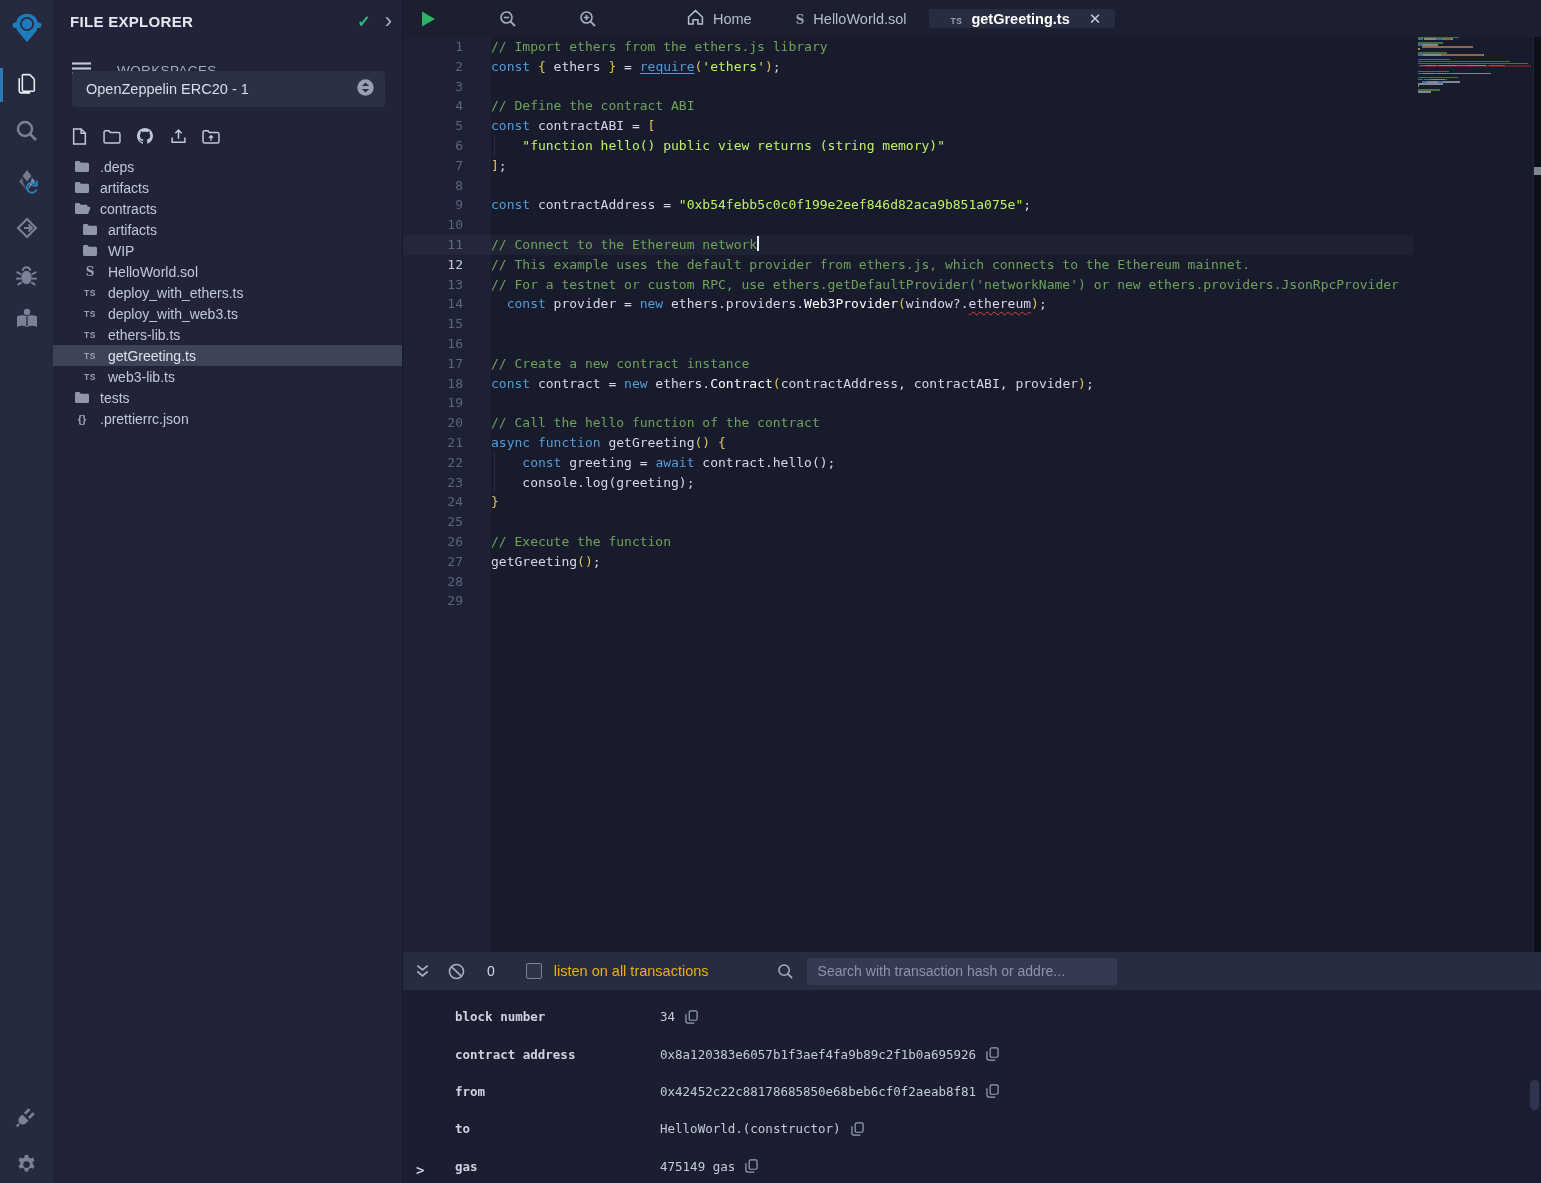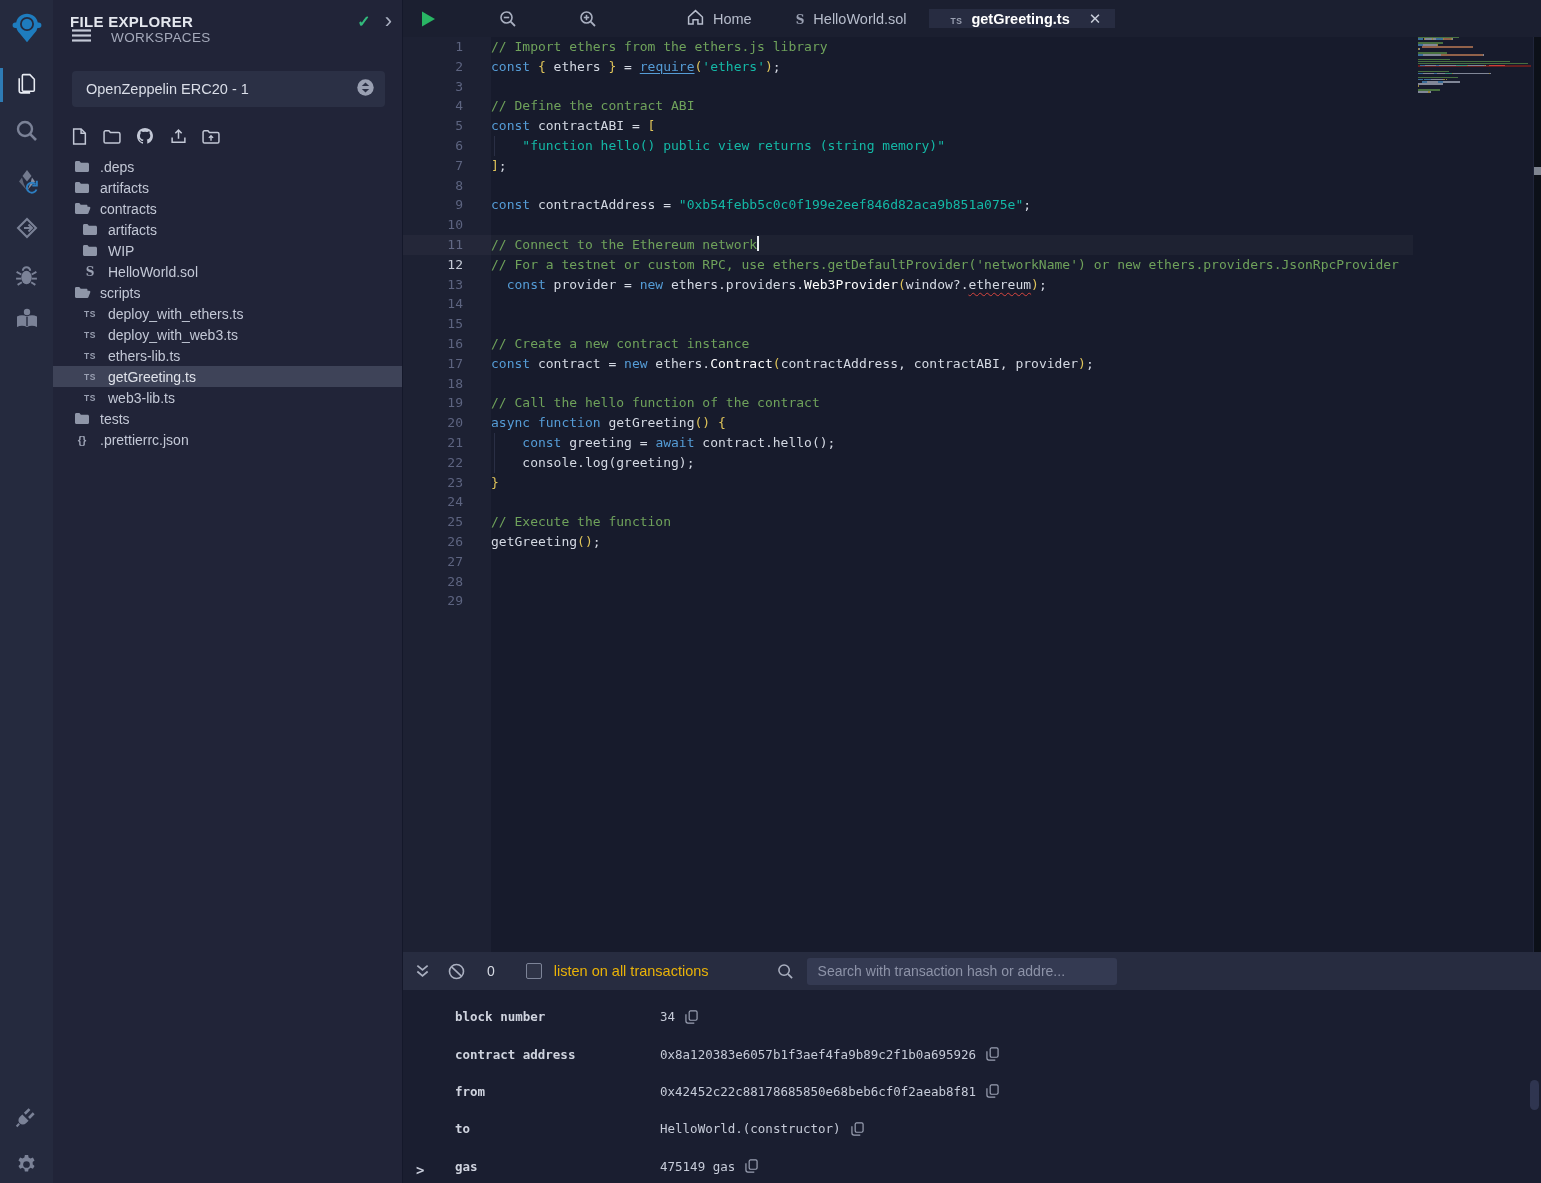--- a/index.html
+++ b/index.html
@@ -11,21 +11,21 @@
   .actbar { position:absolute; left:0; top:0; width:53px; height:1183px; background:#252A3E; }
   .act-icon { position:absolute; left:0; width:53px; height:40px; display:flex; align-items:center; justify-content:center; cursor:pointer; }
   .act-icon.active::before { content:""; position:absolute; left:0; top:3px; bottom:3px; width:3px; background:#2E7BB4; }
 
   
   .sidepanel { position:absolute; left:53px; top:0; width:350px; height:1183px; background:#212438; border-right:1px solid #14182a; }
   .sp-header { position:absolute; left:17px; top:8px; right:10px; height:26px; display:flex; align-items:center; }
   .sp-title { color:#E4E7EE; font-size:15px; font-weight:700; letter-spacing:.3px; flex:1; }
   .sp-check { color:#32BA7C; font-size:16px; font-weight:700; margin-right:14px; cursor:pointer; }
   .sp-chevron { color:#A9AFC0; font-size:22px; line-height:18px; cursor:pointer; }
-  .ws-row { position:absolute; left:19px; top:28px; display:flex; align-items:center; gap:20px; }
+  .ws-row { position:absolute; left:19px; top:61px; display:flex; align-items:center; gap:26px; }
   .ws-label { color:#A5AABB; font-size:13.5px; letter-spacing:.4px; }
   .ws-select { position:absolute; left:19px; top:71px; width:313px; height:36px; background:#2B3045; border-radius:4px;
     display:flex; align-items:center; padding:0 10px 0 14px; cursor:pointer; }
   .ws-name { color:#DADEE8; font-size:14.5px; flex:1; }
   .sp-toolbar { position:absolute; left:16px; top:126px; display:flex; gap:13px; align-items:center; }
   .sp-tool { width:20px; height:20px; display:flex; align-items:center; justify-content:center; cursor:pointer; }
 
   .tree { position:absolute; left:0; top:156px; right:0; }
   .tree-item { height:21px; display:flex; align-items:center; color:#C3C8D6; font-size:14px; cursor:pointer; }
   .tree-item .ticon { width:18px; display:flex; justify-content:center; margin-right:9px; flex:none; }
@@ -48,21 +48,21 @@
   .editor { position:absolute; left:0; top:37px; right:0; bottom:0; overflow:hidden;
     font-family:"DejaVu Sans Mono", monospace; font-size:13px; line-height:19.8px; }
   .gutter { position:absolute; left:0; top:0; width:88px; height:100%; background:#1D2133; }
   .gutter .ln { width:60px; text-align:right; color:#5D6480; }
   .gutter .ln.cur { color:#C6CCD8; }
   .codearea { position:absolute; left:0; top:0; width:1010px; height:100%; }
   .cl { position:relative; padding-left:88px; white-space:pre; }
   .cl.cur-line { background:rgba(255,255,255,0.03); }
   .cl.guide::before { content:""; position:absolute; left:91px; top:0; bottom:0; width:1px; background:#2A2F45; }
   .tk-c { color:#6FA25B; } .tk-k { color:#559CD6; } .tk-t { color:#D4D9E3; }
-  .tk-s { color:#14b8a6; } .tk-y { color:#DFC45A; } .tk-cl { color:#ffffff; }
+  .tk-s { color:#bef264; } .tk-y { color:#DFC45A; } .tk-cl { color:#ffffff; }
   .tk-u { color:#559CD6; text-decoration:underline; text-underline-offset:2px; }
   .tk-e { color:#D4D9E3; text-decoration:underline; text-decoration-style:wavy; text-decoration-color:#D8453F; text-decoration-thickness:1px; text-underline-offset:3px; }
   .caret { display:inline-block; width:1.5px; height:15px; background:#E8EBF2; vertical-align:-2px; }
 
   .minimap { position:absolute; left:1015px; top:-1px; width:113px; height:100%; opacity:.9; overflow:hidden; }
   .mm-line { position:relative; height:2.06px; }
   .mm-line span { display:inline-block; height:1.5px; vertical-align:top; }
   .mm-line.mm-err { background:#6E1F1F; }
   .mm-err-seg { position:absolute; top:0; height:2px; background:#E0443C; }
 
@@ -261,28 +261,20 @@
               <path d="M1 2.5c0-.8.6-1.5 1.4-1.5h3l1.5 1.8h6.7c.8 0 1.4.7 1.4 1.5v6.2c0 .8-.6 1.5-1.4 1.5H2.4c-.8 0-1.4-.7-1.4-1.5z" fill="#8F96A8"></path>
             </svg>
           </span>
           <span>WIP</span>
         </div>
         <div class="tree-item" style="padding-left: 28px;">
           <span class="ticon">
             <span class="sol-badge">S</span>
           </span>
           <span>HelloWorld.sol</span>
-        </div>
-        <div class="tree-item" style="padding-left: 20px;">
-          <span class="ticon">
-            <svg width="17" height="13" viewBox="0 0 17 13">
-              <path d="M1 2.3C1 1.6 1.6 1 2.3 1h3l1.4 1.7h5.6c.7 0 1.2.5 1.2 1.2v.9h1.7c.8 0 1.4.8 1.1 1.5l-1.9 5c-.2.4-.6.7-1.1.7H2.2c-.7 0-1.2-.5-1.2-1.2z" fill="#8F96A8"></path>
-            </svg>
-          </span>
-          <span>scripts</span>
         </div>
         <div class="tree-item" style="padding-left: 28px;">
           <span class="ticon">
             <span class="ts-badge">TS</span>
           </span>
           <span>deploy_with_ethers.ts</span>
         </div>
         <div class="tree-item" style="padding-left: 28px;">
           <span class="ticon">
             <span class="ts-badge">TS</span>
@@ -401,20 +393,21 @@
           <div class="cl"><span class="tk-k">const</span><span class="tk-t"> </span><span class="tk-y">{</span><span class="tk-t"> ethers </span><span class="tk-y">}</span><span class="tk-t"> = </span><span class="tk-u">require</span><span class="tk-y">(</span><span class="tk-s">'ethers'</span><span class="tk-y">)</span><span class="tk-t">;</span></div>
           <div class="cl">&nbsp;</div>
           <div class="cl"><span class="tk-c">// Define the contract ABI</span></div>
           <div class="cl"><span class="tk-k">const</span><span class="tk-t"> contractABI = </span><span class="tk-y">[</span></div>
           <div class="cl guide"><span class="tk-t">    </span><span class="tk-s">"function hello() public view returns (string memory)"</span></div>
           <div class="cl"><span class="tk-y">]</span><span class="tk-t">;</span></div>
           <div class="cl">&nbsp;</div>
           <div class="cl"><span class="tk-k">const</span><span class="tk-t"> contractAddress = </span><span class="tk-s">"0xb54febb5c0c0f199e2eef846d82aca9b851a075e"</span><span class="tk-t">;</span></div>
           <div class="cl">&nbsp;</div>
           <div class="cl cur-line"><span class="tk-c">// Connect to the Ethereum network</span><span class="caret"></span></div>
+          <div class="cl"><span class="tk-c">// This example uses the default provider from ethers.js, which connects to the Ethereum mainnet.</span></div>
           <div class="cl"><span class="tk-c">// For a testnet or custom RPC, use ethers.getDefaultProvider('networkName') or new ethers.providers.JsonRpcProvider</span></div>
           <div class="cl"><span class="tk-t">  </span><span class="tk-k">const</span><span class="tk-t"> provider = </span><span class="tk-k">new</span><span class="tk-t"> ethers.providers.</span><span class="tk-cl">Web3Provider</span><span class="tk-y">(</span><span class="tk-t">window?.</span><span class="tk-e">ethereum</span><span class="tk-y">)</span><span class="tk-t">;</span></div>
           <div class="cl">&nbsp;</div>
           <div class="cl">&nbsp;</div>
           <div class="cl"><span class="tk-c">// Create a new contract instance</span></div>
           <div class="cl"><span class="tk-k">const</span><span class="tk-t"> contract = </span><span class="tk-k">new</span><span class="tk-t"> ethers.</span><span class="tk-cl">Contract</span><span class="tk-y">(</span><span class="tk-t">contractAddress, contractABI, provider</span><span class="tk-y">)</span><span class="tk-t">;</span></div>
           <div class="cl">&nbsp;</div>
           <div class="cl"><span class="tk-c">// Call the hello function of the contract</span></div>
           <div class="cl"><span class="tk-k">async</span><span class="tk-t"> </span><span class="tk-k">function</span><span class="tk-t"> getGreeting</span><span class="tk-y">()</span><span class="tk-t"> </span><span class="tk-y">{</span></div>
           <div class="cl guide"><span class="tk-t">    </span><span class="tk-k">const</span><span class="tk-t"> greeting = </span><span class="tk-k">await</span><span class="tk-t"> contract.hello();</span></div>

